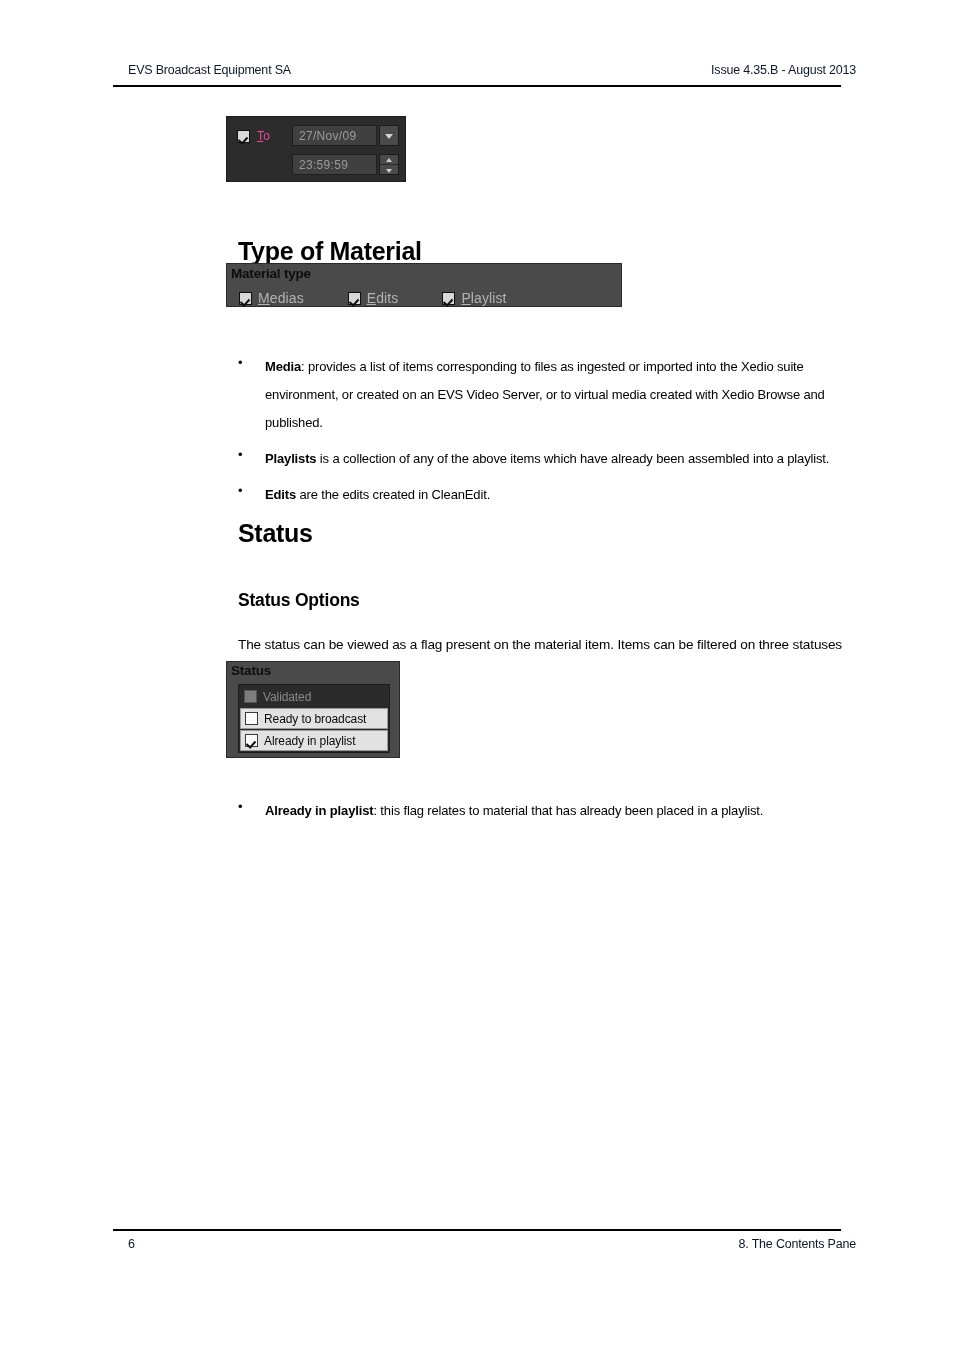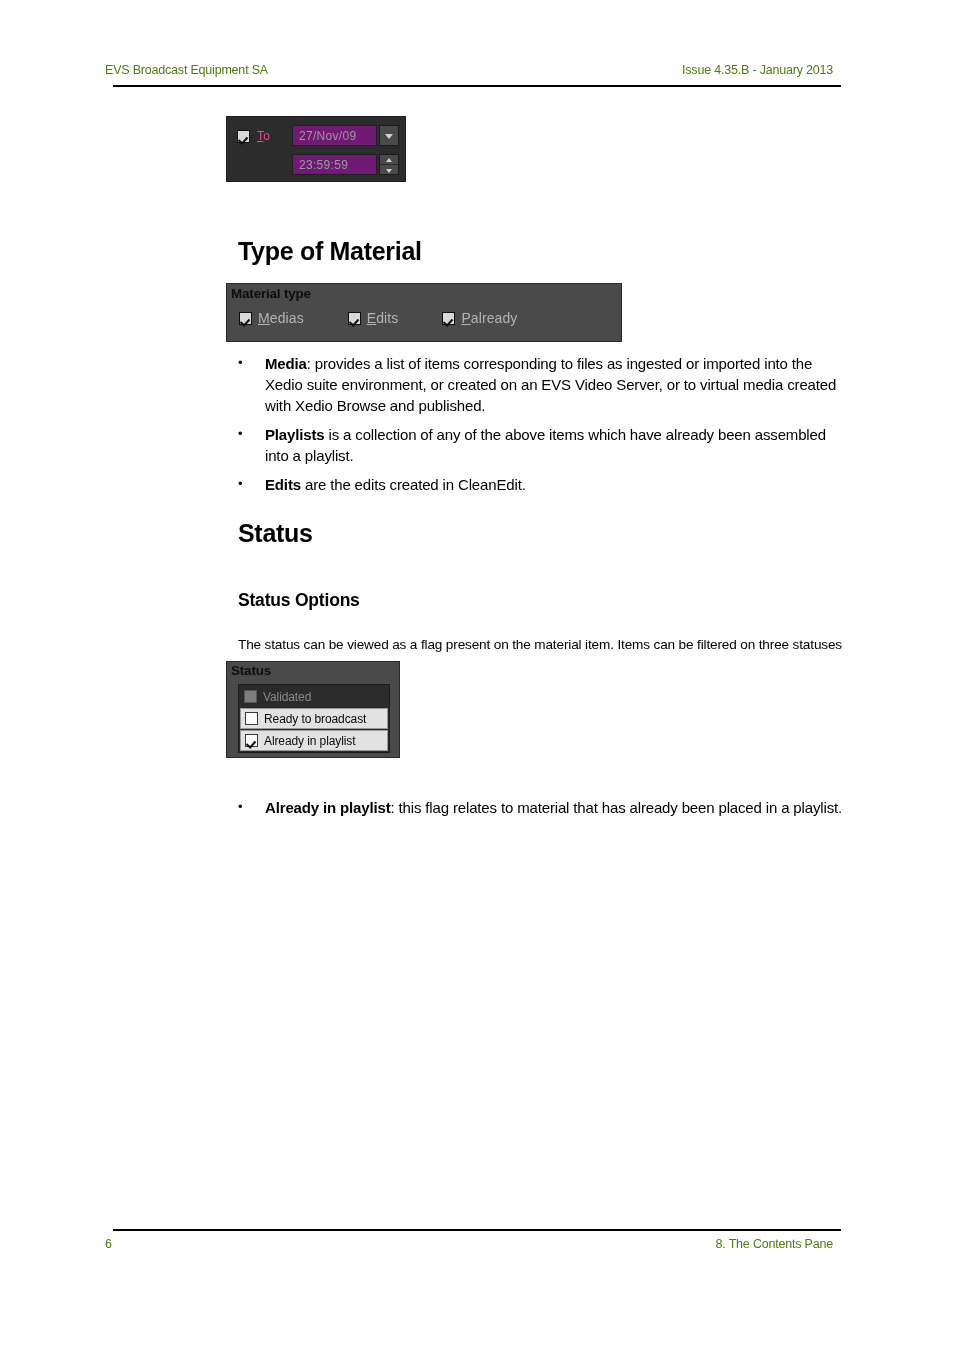--- a/index.html
+++ b/index.html
@@ -12,28 +12,28 @@
     height: 1350px;
     position: relative;
     font-family: "Liberation Sans", sans-serif;
     color: #000000;
     overflow: hidden;
   }
 
   
   .running {
     position: absolute;
-    left: 105px;
+    left: 128px;
     width: 728px;
     display: flex;
     justify-content: space-between;
     align-items: flex-end;
     font-size: 12.5px;
     letter-spacing: -0.2px;
-    color: #4d7c0f;
+    color: #0f172a;
   }
   #page-header { top: 63px; }
   #page-footer { top: 1237px; }
   .rule {
     position: absolute;
     left: 113px;
     width: 728px;
     height: 2px;
     background: #000000;
   }
@@ -70,22 +70,22 @@
   }
 
   ul.bullets {
     list-style: none;
     margin: 0;
     padding: 0;
   }
   ul.bullets > li {
     position: relative;
     padding-left: 27px;
-    font-size: 15px;
-    line-height: 21px;
+    font-size: 13px;
+    line-height: 28px;
     letter-spacing: -0.15px;
     margin-bottom: 8px;
   }
   ul.bullets > li:last-child { margin-bottom: 0; }
   ul.bullets > li::before {
     content: "•";
     position: absolute;
     left: 0px;
     top: -1px;
     font-size: 13px;
@@ -137,21 +137,21 @@
   #to-checkbox { margin-left: 10px; }
   #to-label {
     margin-left: 7px;
     font-size: 12px;
     color: #ec4899;
     letter-spacing: 0.3px;
   }
   #to-label .accel { text-decoration: underline; }
 
   .dark-field {
-    background: #701a75;
+    background: #404040;
     border: 1px solid #202020;
     box-sizing: border-box;
     color: #9b9b9b;
     font-size: 12px;
     letter-spacing: 0.3px;
     display: flex;
     align-items: center;
     padding-left: 6px;
   }
   #date-field {
@@ -207,25 +207,24 @@
   }
   #time-spinner .sp.up::after { border-bottom: 4px solid #cfcfcf; margin-top: -2px; }
   #time-spinner .sp.down::after { border-top: 4px solid #cfcfcf; }
 
   
   #material-type-widget {
     position: absolute;
     left: 226px;
     top: 263px;
     width: 396px;
-    height: 59px;
+    height: 44px;
     background: #4a4a4a;
     border: 1px solid #2a2a2a;
     box-sizing: border-box;
-    margin-top: 20px;
   }
   #material-type-title {
     position: absolute;
     left: 4px; top: 2px;
     font-size: 13.5px;
     font-weight: bold;
     color: #0d0d0d;
     letter-spacing: -0.2px;
   }
   #material-type-options {
@@ -302,21 +301,21 @@
   .chk-box.light {
     background: #fbfbfb;
     border: 1px solid #3a3a3a;
   }
 </style>
 </head>
 <body>
 
 <div class="running" id="page-header">
   <span>EVS Broadcast Equipment SA</span>
-  <span>Issue 4.35.B - January 2013</span>
+  <span>Issue 4.35.B - August 2013</span>
 </div>
 <div class="rule" id="header-rule"></div>
 
 <div id="datetime-widget">
   <div id="datetime-row-1">
     <span class="chk-box checked" id="to-checkbox"></span>
     <span id="to-label"><span class="accel">T</span><span>o</span></span>
   </div>
   <div class="dark-field" id="date-field">27/Nov/09</div>
   <div id="date-dropdown-button">
@@ -339,21 +338,21 @@
     <span class="mt-option">
       <span class="chk-box checked"></span>
       <span class="lbl"><span class="accel">M</span><span>edias</span></span>
     </span>
     <span class="mt-option">
       <span class="chk-box checked"></span>
       <span class="lbl"><span class="accel">E</span><span>dits</span></span>
     </span>
     <span class="mt-option">
       <span class="chk-box checked"></span>
-      <span class="lbl"><span class="accel">P</span><span>already</span></span>
+      <span class="lbl"><span class="accel">P</span><span>laylist</span></span>
     </span>
   </div>
 </div>
 
 <div class="col" style="top:329px;">
   <ul class="bullets">
     <li><span class="b">Media</span><span>: provides a list of items corresponding to files as ingested or imported into the Xedio suite environment, or created on an EVS Video Server, or to virtual media created with Xedio Browse and published.</span></li>
     <li><span class="b">Playlists</span><span> is a collection of any of the above items which have already been assembled into a playlist.</span></li>
     <li><span class="b">Edits</span><span> are the edits created in CleanEdit.</span></li>
   </ul>

